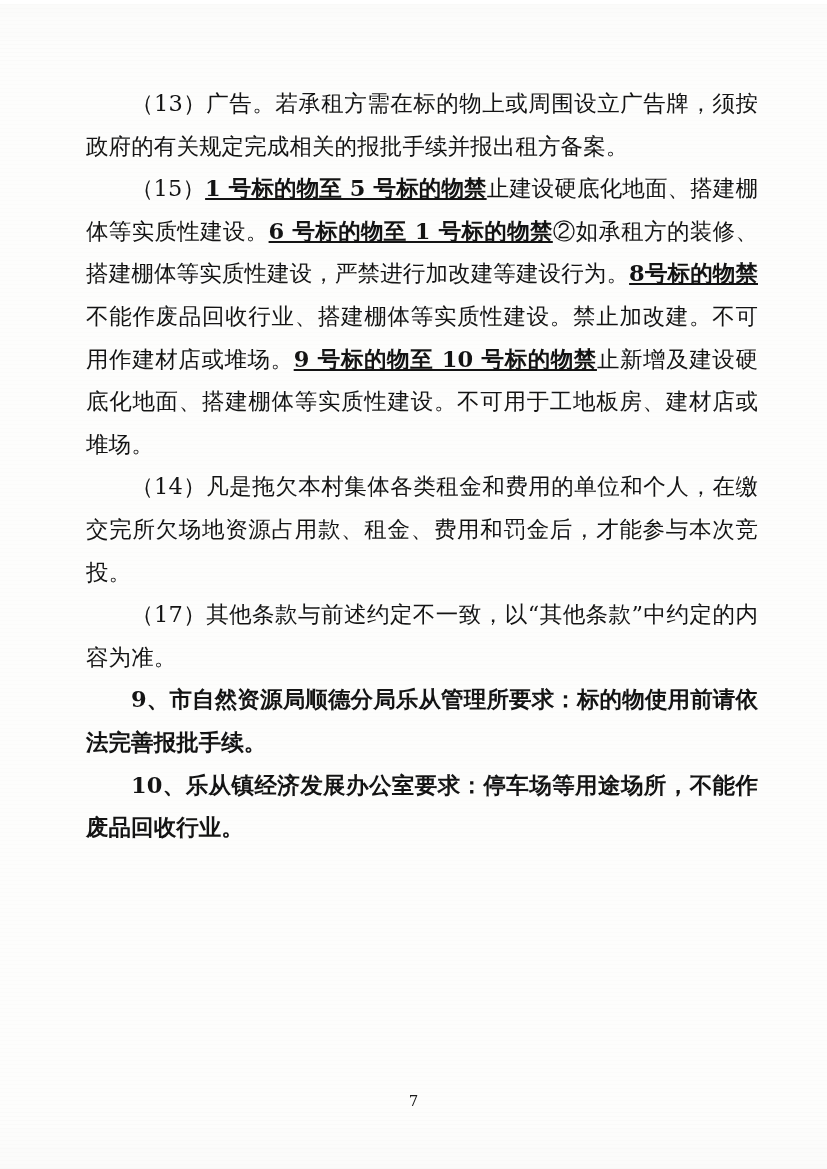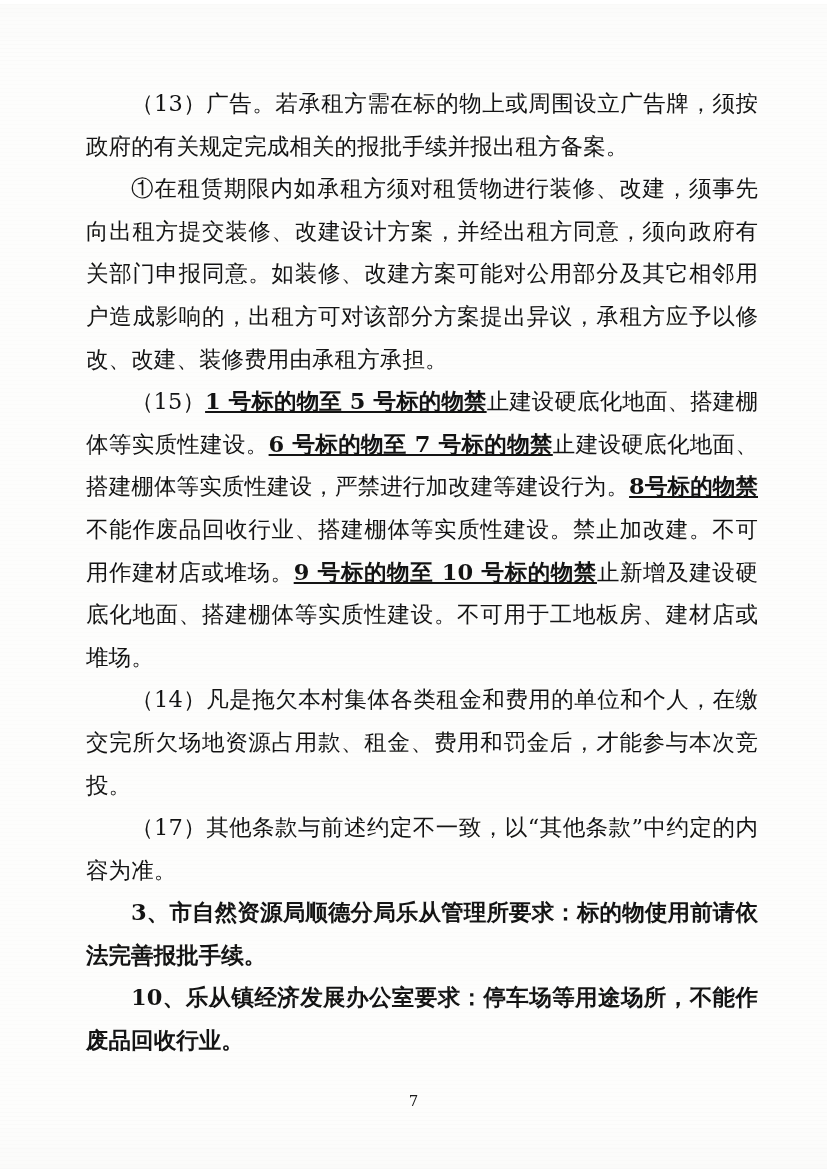--- a/index.html
+++ b/index.html
@@ -73,30 +73,29 @@
 </head>
 <body>
 
 <div class="page">
 
   <div class="body-text">
 
     <p class="para">（13）广告。若承租方需在标的物上或周围设立广告牌，须按政府的有关规定完成相关的报批手续并报出租方备案。</p>
 
 
-    <p class="para">①在租赁期限内如承租方须对租赁物进行装修、改建，须事先向出租方提交装修、改建设计方案，并经出租方同意，须向政府有关部门申报同意。如装修、改建方案可能对公用部分及其它相邻用户造成影响的，出租方可对该部分方案提出异议，承租方应予以修改、改建、装修费用由承租方承担。</p>
 
 
-    <p class="para"><span>（15）</span><span class="b">1 号标的物至 5 号标的物禁</span><span>止建设硬底化地面、搭建棚体等实质性建设。</span><span class="b">6 号标的物至 7 号标的物禁</span><span>止建设硬底化地面、搭建棚体等实质性建设，严禁进行加改建等建设行为。</span><span class="b">8号标的物禁</span><span>不能作废品回收行业、搭建棚体等实质性建设。禁止加改建。不可用作建材店或堆场。</span><span class="b">9 号标的物至 10 号标的物禁</span><span>止新增及建设硬底化地面、搭建棚体等实质性建设。不可用于工地板房、建材店或堆场。</span></p>
+    <p class="para"><span>（15）</span><span class="b">1 号标的物至 5 号标的物禁</span><span>止建设硬底化地面、搭建棚体等实质性建设。</span><span class="b">6 号标的物至 1 号标的物禁</span><span>②如承租方的装修、搭建棚体等实质性建设，严禁进行加改建等建设行为。</span><span class="b">8号标的物禁</span><span>不能作废品回收行业、搭建棚体等实质性建设。禁止加改建。不可用作建材店或堆场。</span><span class="b">9 号标的物至 10 号标的物禁</span><span>止新增及建设硬底化地面、搭建棚体等实质性建设。不可用于工地板房、建材店或堆场。</span></p>
 
     <p class="para">（14）凡是拖欠本村集体各类租金和费用的单位和个人，在缴交完所欠场地资源占用款、租金、费用和罚金后，才能参与本次竞投。</p>
 
     <p class="para">（17）其他条款与前述约定不一致，以“其他条款”中约定的内容为准。</p>
 
-    <p class="para bold-para">3、市自然资源局顺德分局乐从管理所要求：标的物使用前请依法完善报批手续。</p>
+    <p class="para bold-para">9、市自然资源局顺德分局乐从管理所要求：标的物使用前请依法完善报批手续。</p>
 
     <p class="para bold-para">10、乐从镇经济发展办公室要求：停车场等用途场所，不能作废品回收行业。</p>
 
   </div>
 
   <div class="page-number">7</div>
 
 </div>
 
 </body></html>

